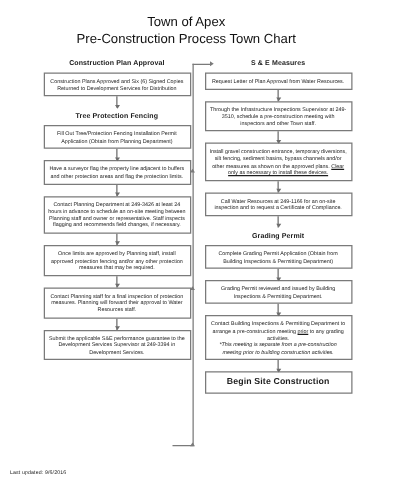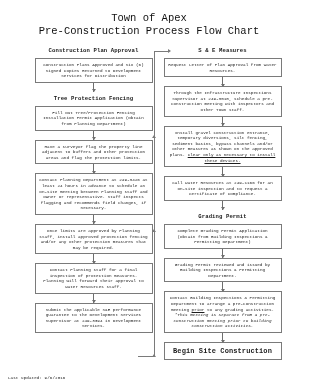--- a/index.html
+++ b/index.html
@@ -15,21 +15,20 @@
     overflow: hidden;
     position: relative;
   }
 
   .page {
     position: relative;
     width: 298px;
     height: 386px;
     box-sizing: border-box;
     padding: 8px 6px 0 6px;
-    font-family: Liberation Mono, monospace;
   }
 
   
   .doc-title {
     text-align: center;
     font-size: 10.5px;
     line-height: 13px;
     color: #111;
     margin: 4px 0 0 0;
   }
@@ -165,21 +164,21 @@
     letter-spacing: .1px;
   }
 </style>
 </head>
 <body>
 
 <div class="page">
 
   <div class="doc-title">
     <span class="line1">Town of Apex</span>
-    <span class="line2">Pre-Construction Process Flow Chart</span>
+    <span class="line2">Pre-Construction Process Town Chart</span>
   </div>
 
   <div class="columns">
 
     <div class="col col-left">
 
       <div class="sec-head">Construction Plan Approval</div>
 
       <div class="box">
         <p>Construction Plans Approved and Six (6) Signed Copies Returned to Development Services for Distribution</p>

